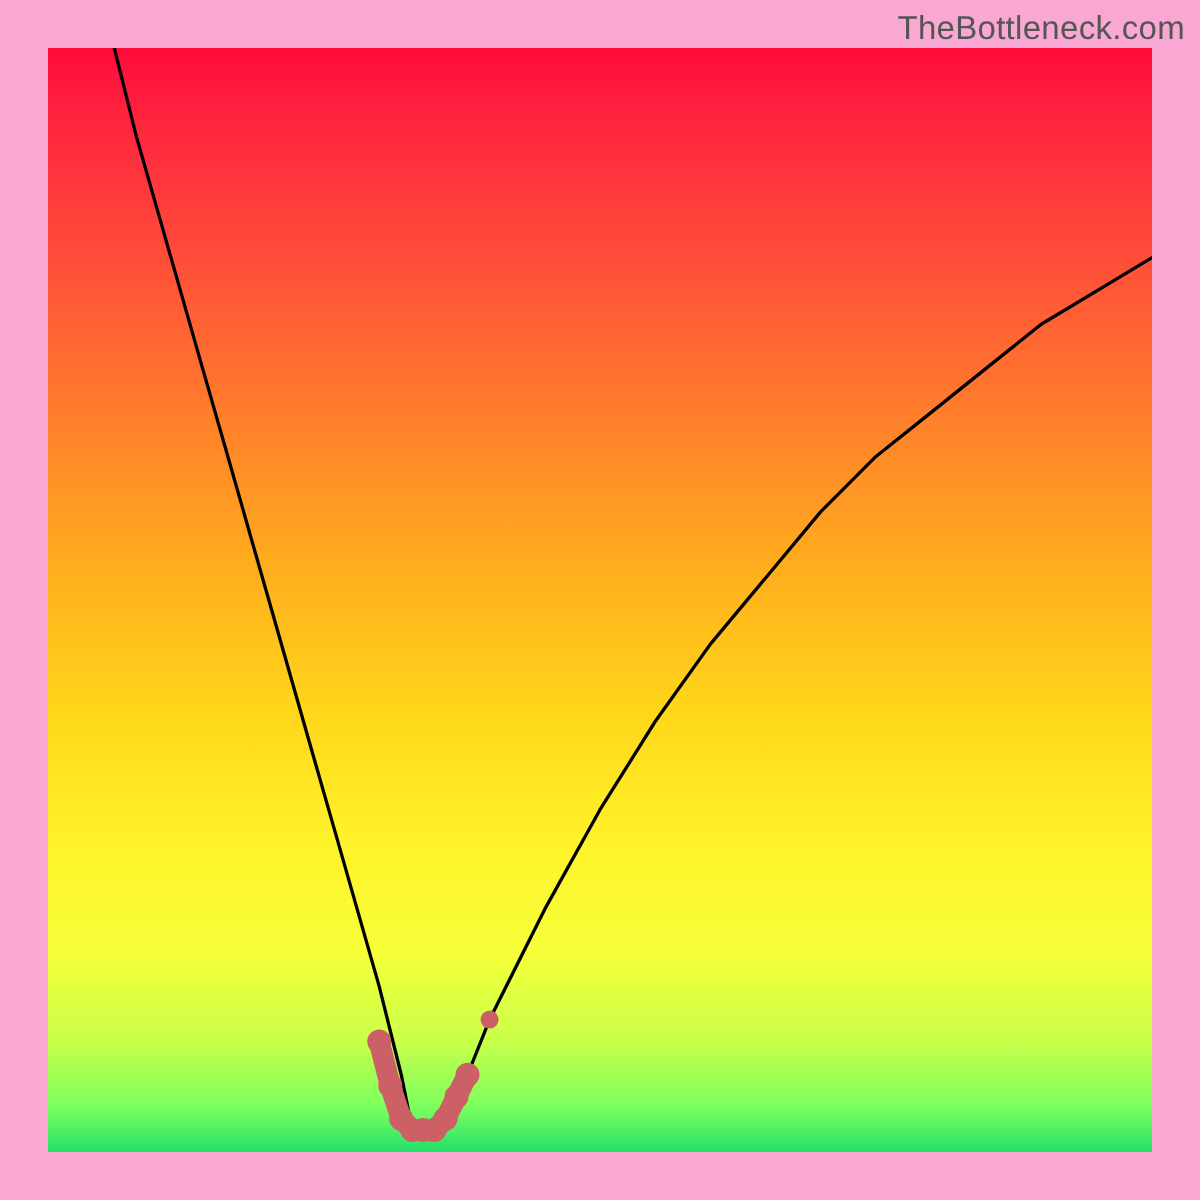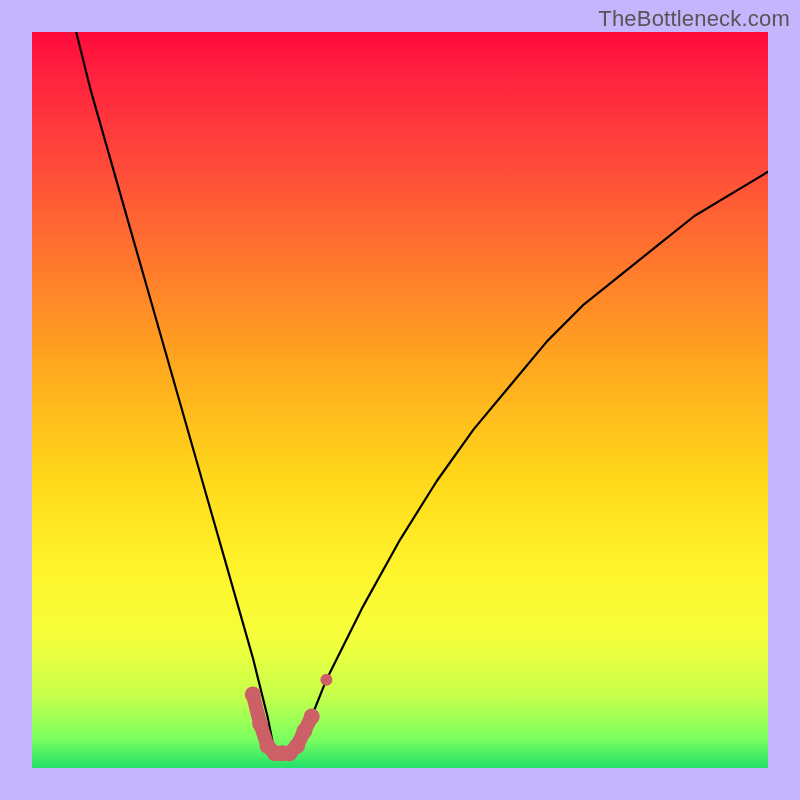--- a/index.html
+++ b/index.html
@@ -10,21 +10,21 @@
     background: #000;
     font-family: Arial, Helvetica, sans-serif;
     overflow: hidden;
   }
   .frame {
     position: absolute;
     left: 0;
     top: 0;
     width: 800px;
     height: 800px;
-    background: #c4b5fd;
+    background: #f9a8d4;
   }
   .plot {
     position: absolute;
     left: 32px;
     top: 32px;
     width: 736px;
     height: 736px;
     background: linear-gradient(to bottom,
       #ff0a3a 0%,
       #ff1f3f 5%,

